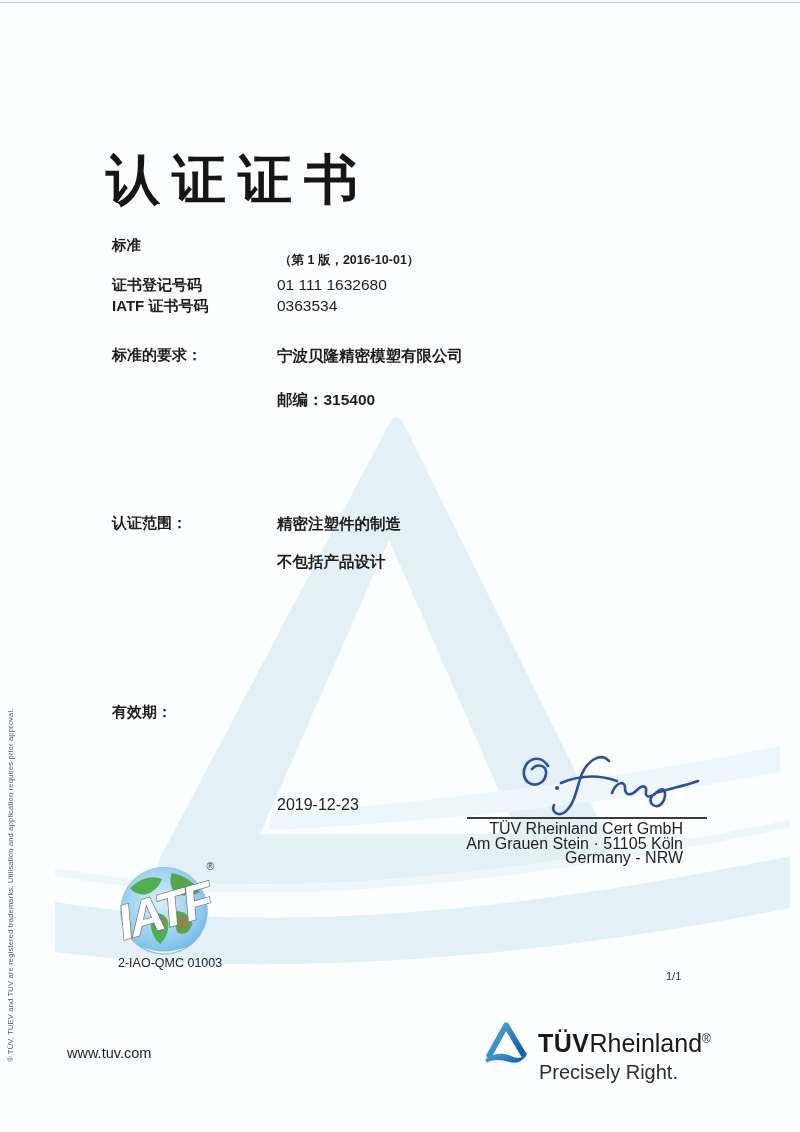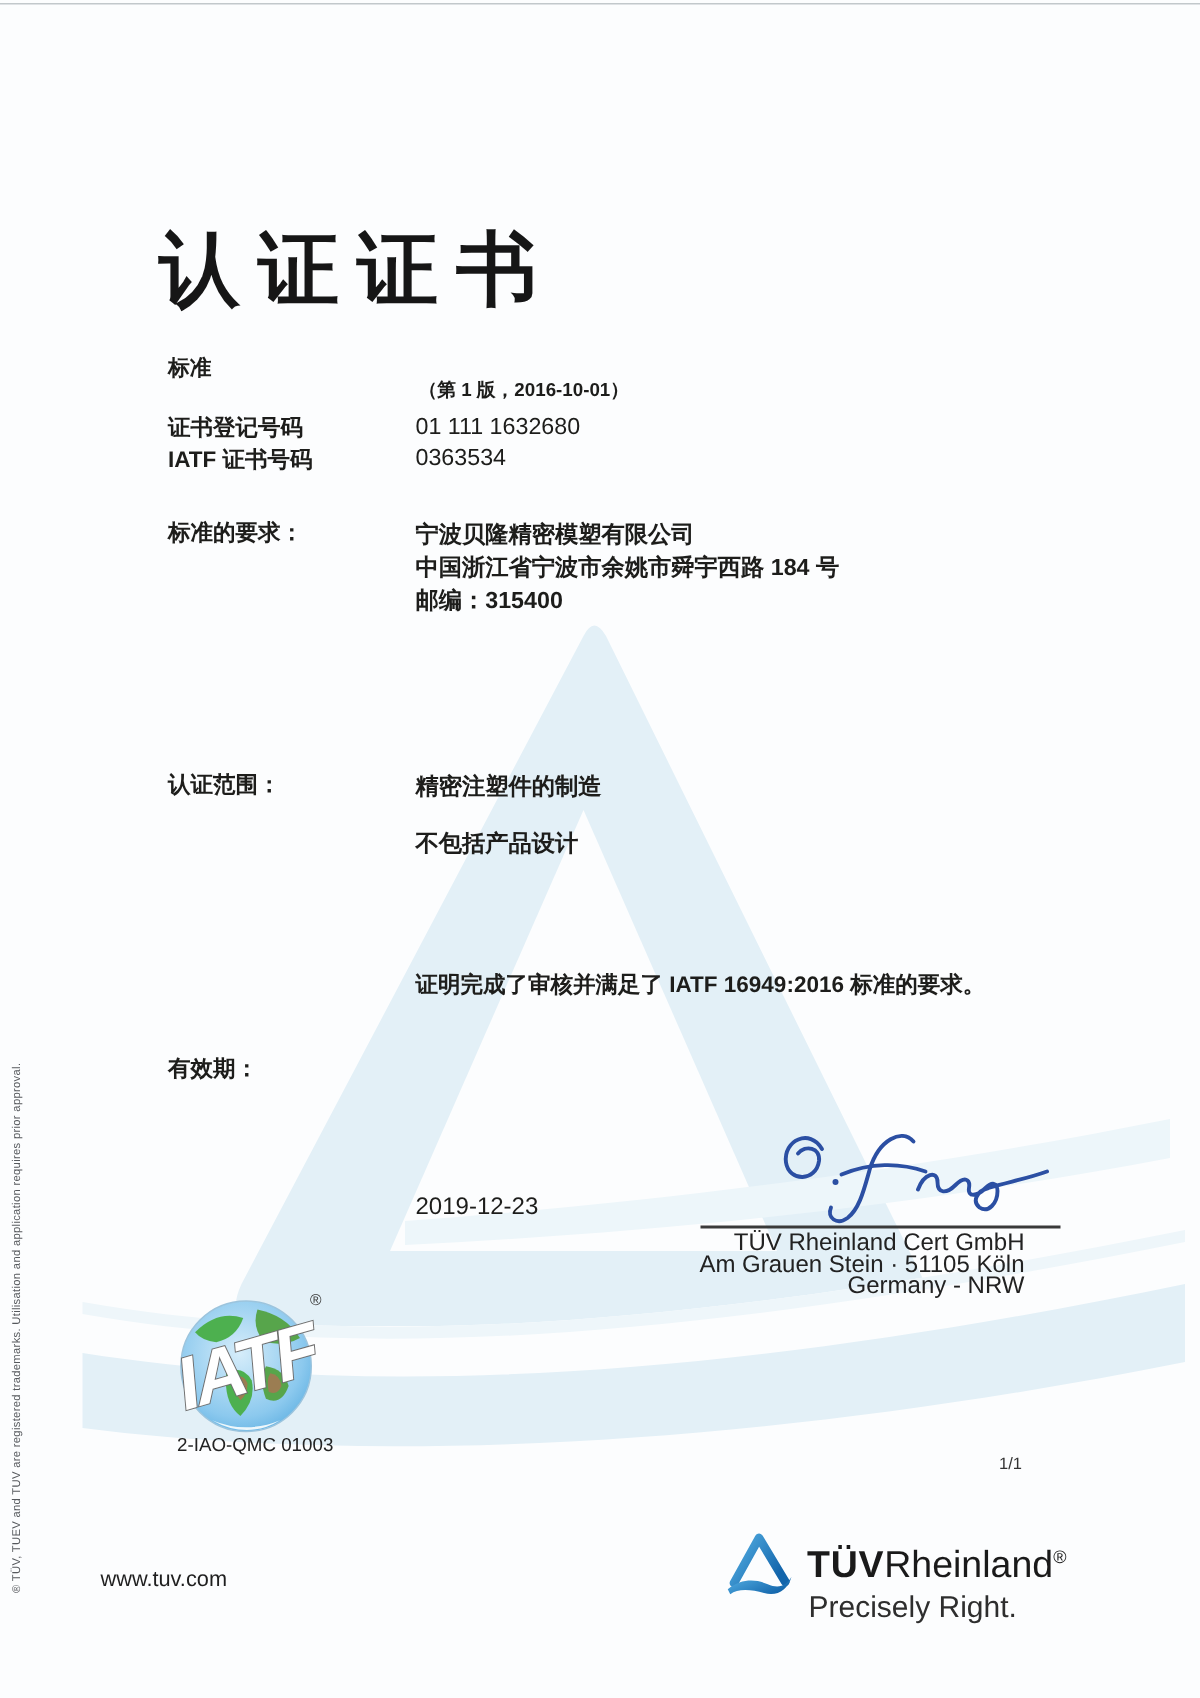--- a/index.html
+++ b/index.html
@@ -67,28 +67,26 @@
   <div class="abs std-edition">（第 1 版，2016-10-01）</div>
 
   <div class="abs lbl" style="top:276px;">证书登记号码</div>
   <div class="abs val" style="top:276px;">01 111 1632680</div>
 
   <div class="abs lbl" style="top:297px;">IATF 证书号码</div>
   <div class="abs val" style="top:297px;">0363534</div>
 
   <div class="abs lbl" style="top:346px;">标准的要求：</div>
   <div class="abs val b" style="top:346px;text-align:center;">宁波贝隆精密模塑有限公司</div>
-  <div class="abs val b" style="top:368px;">中国浙江省宁波市余姚市舜宇西路 184 号</div>
   <div class="abs val b" style="top:390px;">邮编：315400</div>
 
   <div class="abs lbl" style="top:514px;">认证范围：</div>
   <div class="abs val b" style="top:514px;">精密注塑件的制造</div>
   <div class="abs val b" style="top:552px;">不包括产品设计</div>
 
-  <div class="abs statement">证明完成了审核并满足了 IATF 16949:2016 标准的要求。</div>
 
   <div class="abs lbl" style="top:703px;">有效期：</div>
 
   <div class="abs issue-date">2019-12-23</div>
 
   <svg class="abs sig-svg" viewBox="0 0 195 72" aria-hidden="true">
     <g fill="none" stroke="#2b4fa3" stroke-width="2.6" stroke-linecap="round">
       <path d="M36 18 C 28 4, 10 12, 12 27 C 14 40, 32 40, 34 26 C 35 17, 25 15, 20 21"></path>
       <circle cx="45" cy="40" r="2" fill="#2b4fa3" stroke="none"></circle>
       <path d="M97 13 C 89 4, 74 12, 68 31 C 64 45, 61 58, 53 64 C 46 69, 39 64, 42 57"></path>

